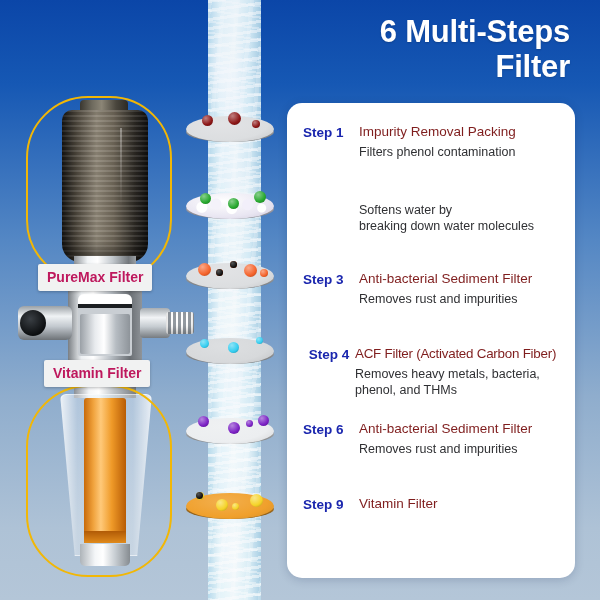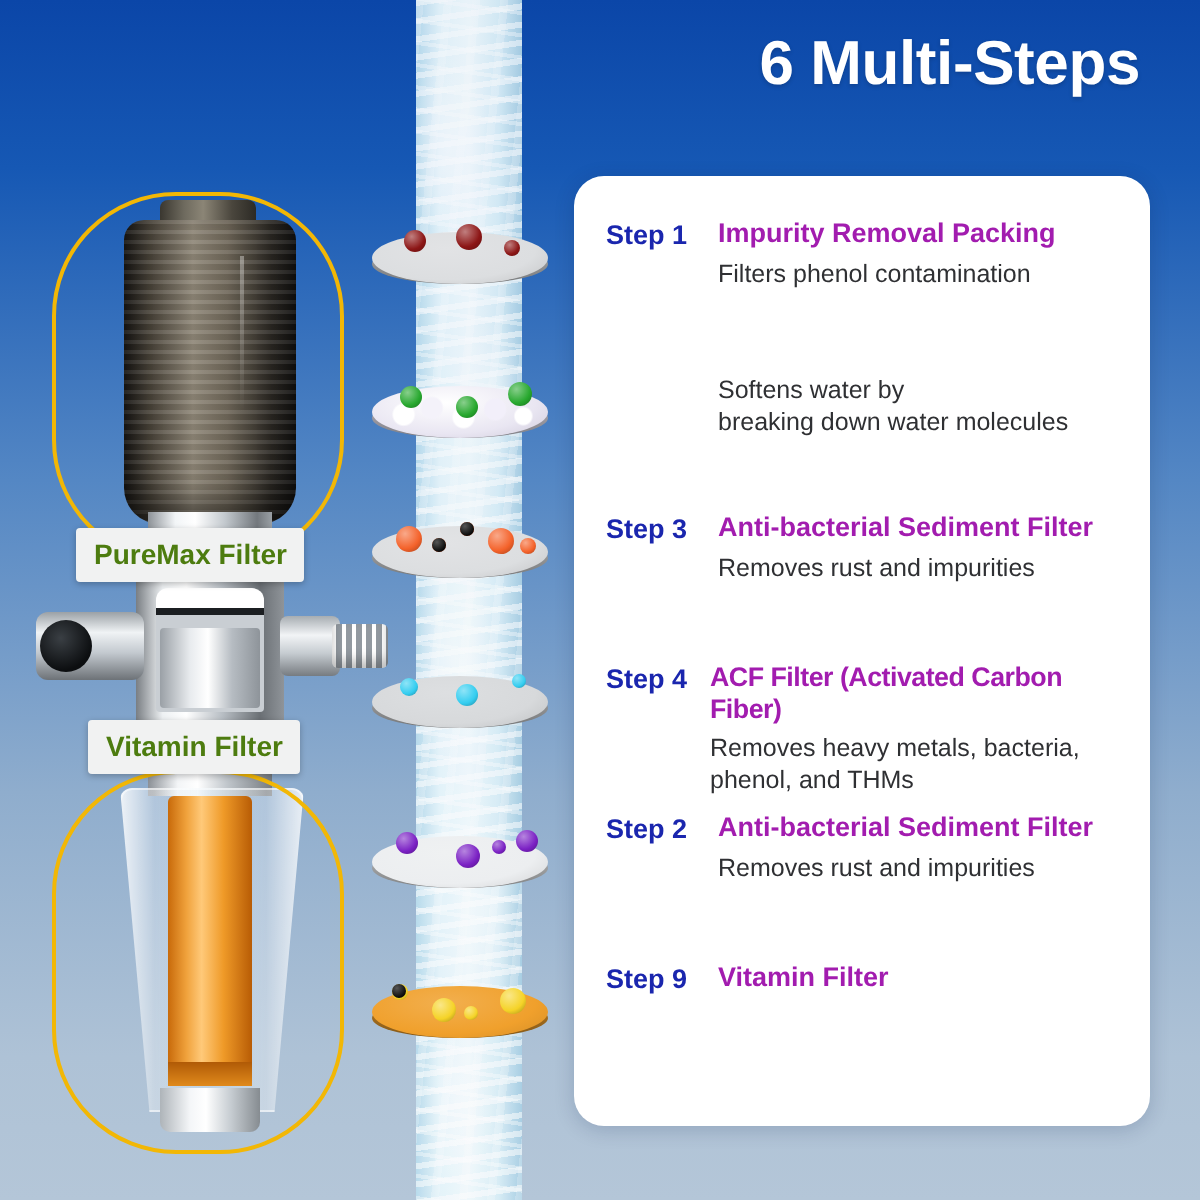--- a/index.html
+++ b/index.html
@@ -18,38 +18,38 @@
   #title{
     position:absolute;left:300px;top:14px;width:270px;
     text-align:right;color:#ffffff;font-weight:bold;
     font-size:31px;line-height:35px;letter-spacing:-.2px;
     text-shadow:0 1px 2px rgba(0,0,0,.18);
   }
   #title .l2{display:block;}
 
   
   #card{
-    position:absolute;left:287px;top:88px;width:288px;height:475px;
+    position:absolute;left:287px;top:103px;width:288px;height:475px;
     background:#ffffff;border-radius:15px;
     box-shadow:0 2px 10px rgba(10,30,70,.18);
   }
   .step{position:absolute;left:16px;width:262px;}
   .step .srow{display:flex;align-items:flex-start;}
   .step .slabel{
     color:#1a26ae;font-weight:bold;font-size:13.5px;
     width:56px;flex:0 0 56px;line-height:16px;padding-top:1px;
   }
   .step .stitle{
-    color:#a21caf;font-weight:bold;font-size:13.5px;line-height:16px;
+    color:#7f1d1d;font-weight:normal;font-size:13.5px;line-height:16px;
   }
   .step .sdesc{
     margin-left:56px;color:#2f3033;font-size:12.5px;line-height:16px;
     padding-top:3px;white-space:pre-line;
   }
-  .step.wide .slabel{width:52px;flex:0 0 52px;}
+  .step.wide .slabel{width:52px;flex:0 0 52px;text-align:center;}
   .step.wide .sdesc{margin-left:52px;}
   .step.wide .stitle{font-size:13.4px;letter-spacing:-.25px;}
 
   
   #water{
     position:absolute;left:208px;top:0;width:53px;height:600px;
     background:
       repeating-linear-gradient(172deg,rgba(255,255,255,.55) 0 3px,rgba(255,255,255,0) 3px 9px),
       repeating-linear-gradient(8deg,rgba(255,255,255,.40) 0 2px,rgba(255,255,255,0) 2px 11px),
       repeating-linear-gradient(96deg,rgba(255,255,255,.22) 0 4px,rgba(255,255,255,0) 4px 14px),
@@ -156,35 +156,36 @@
   }
 
   .halo{
     position:absolute;border:2px solid #f2b705;border-radius:50%/18%;
     background:transparent;
   }
   #halo-top{left:26px;top:96px;width:142px;height:182px;border-radius:62px;}
   #halo-bottom{left:26px;top:385px;width:142px;height:188px;border-radius:62px;}
 
   .badge{
-    position:absolute;background:#f1f2f2;color:#4d7c0f;
+    position:absolute;background:#f1f2f2;color:#be185d;
     font-weight:bold;font-size:14px;line-height:14px;
     padding:6px 9px 7px;border-radius:2px;
     box-shadow:0 1px 3px rgba(0,0,0,.25);white-space:nowrap;
   }
   #badge-top{left:38px;top:264px;}
   #badge-bottom{left:44px;top:360px;}
 </style>
 </head>
 <body>
 
 <div id="stage">
 
   <div id="title">
     <span>6 Multi-Steps</span>
+    <span class="l2">Filter</span>
   </div>
 
   <div id="water"></div>
 
   <div id="device">
     <div id="topcap"></div>
     <div id="cartridge"></div>
     <div id="neck"></div>
     <div id="body"></div>
     <div id="window"></div>
@@ -277,21 +278,21 @@
     <div class="step wide" id="step-3" style="top:243px">
         <div class="srow">
           <div class="slabel">Step 4</div>
           <div class="stitle">ACF Filter (Activated Carbon Fiber)</div>
         </div>
         <div class="sdesc">Removes heavy metals, bacteria,
 phenol, and THMs</div>
       </div>
     <div class="step" id="step-4" style="top:318px">
         <div class="srow">
-          <div class="slabel">Step 2</div>
+          <div class="slabel">Step 6</div>
           <div class="stitle">Anti-bacterial Sediment Filter</div>
         </div>
         <div class="sdesc">Removes rust and impurities</div>
       </div>
     <div class="step" id="step-5" style="top:393px">
         <div class="srow">
           <div class="slabel">Step 9</div>
           <div class="stitle">Vitamin Filter</div>
         </div>
       </div>

